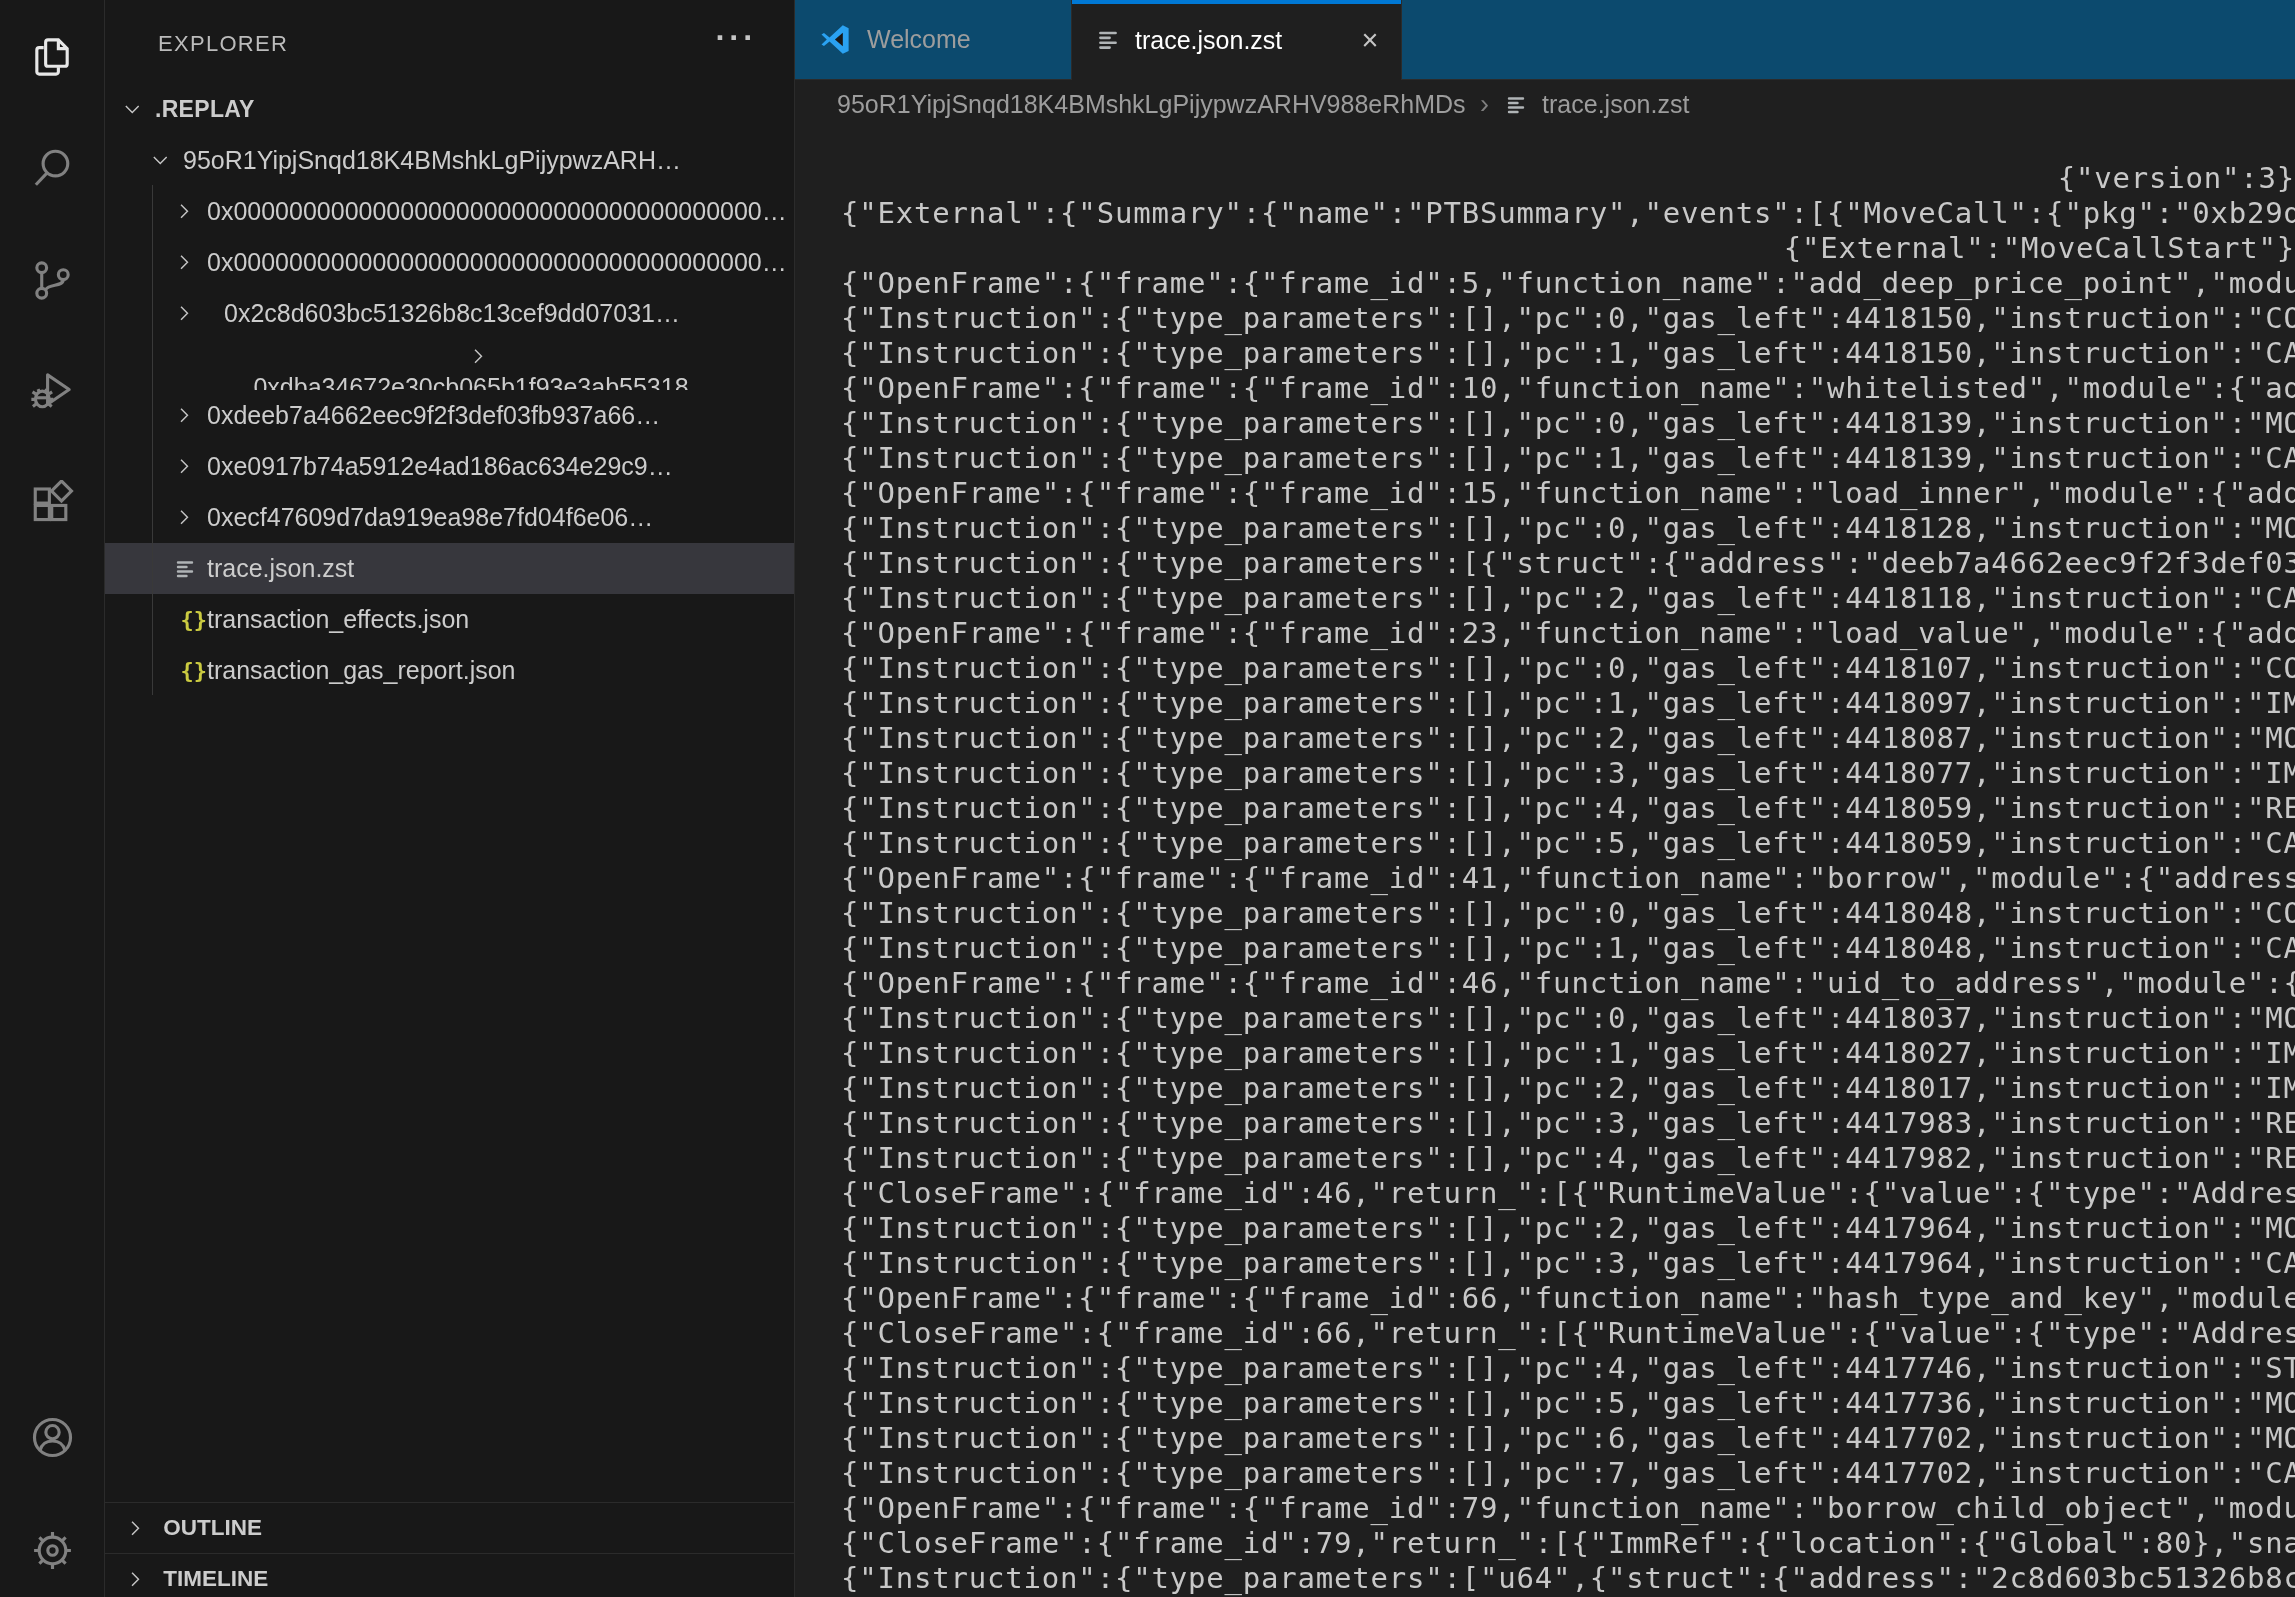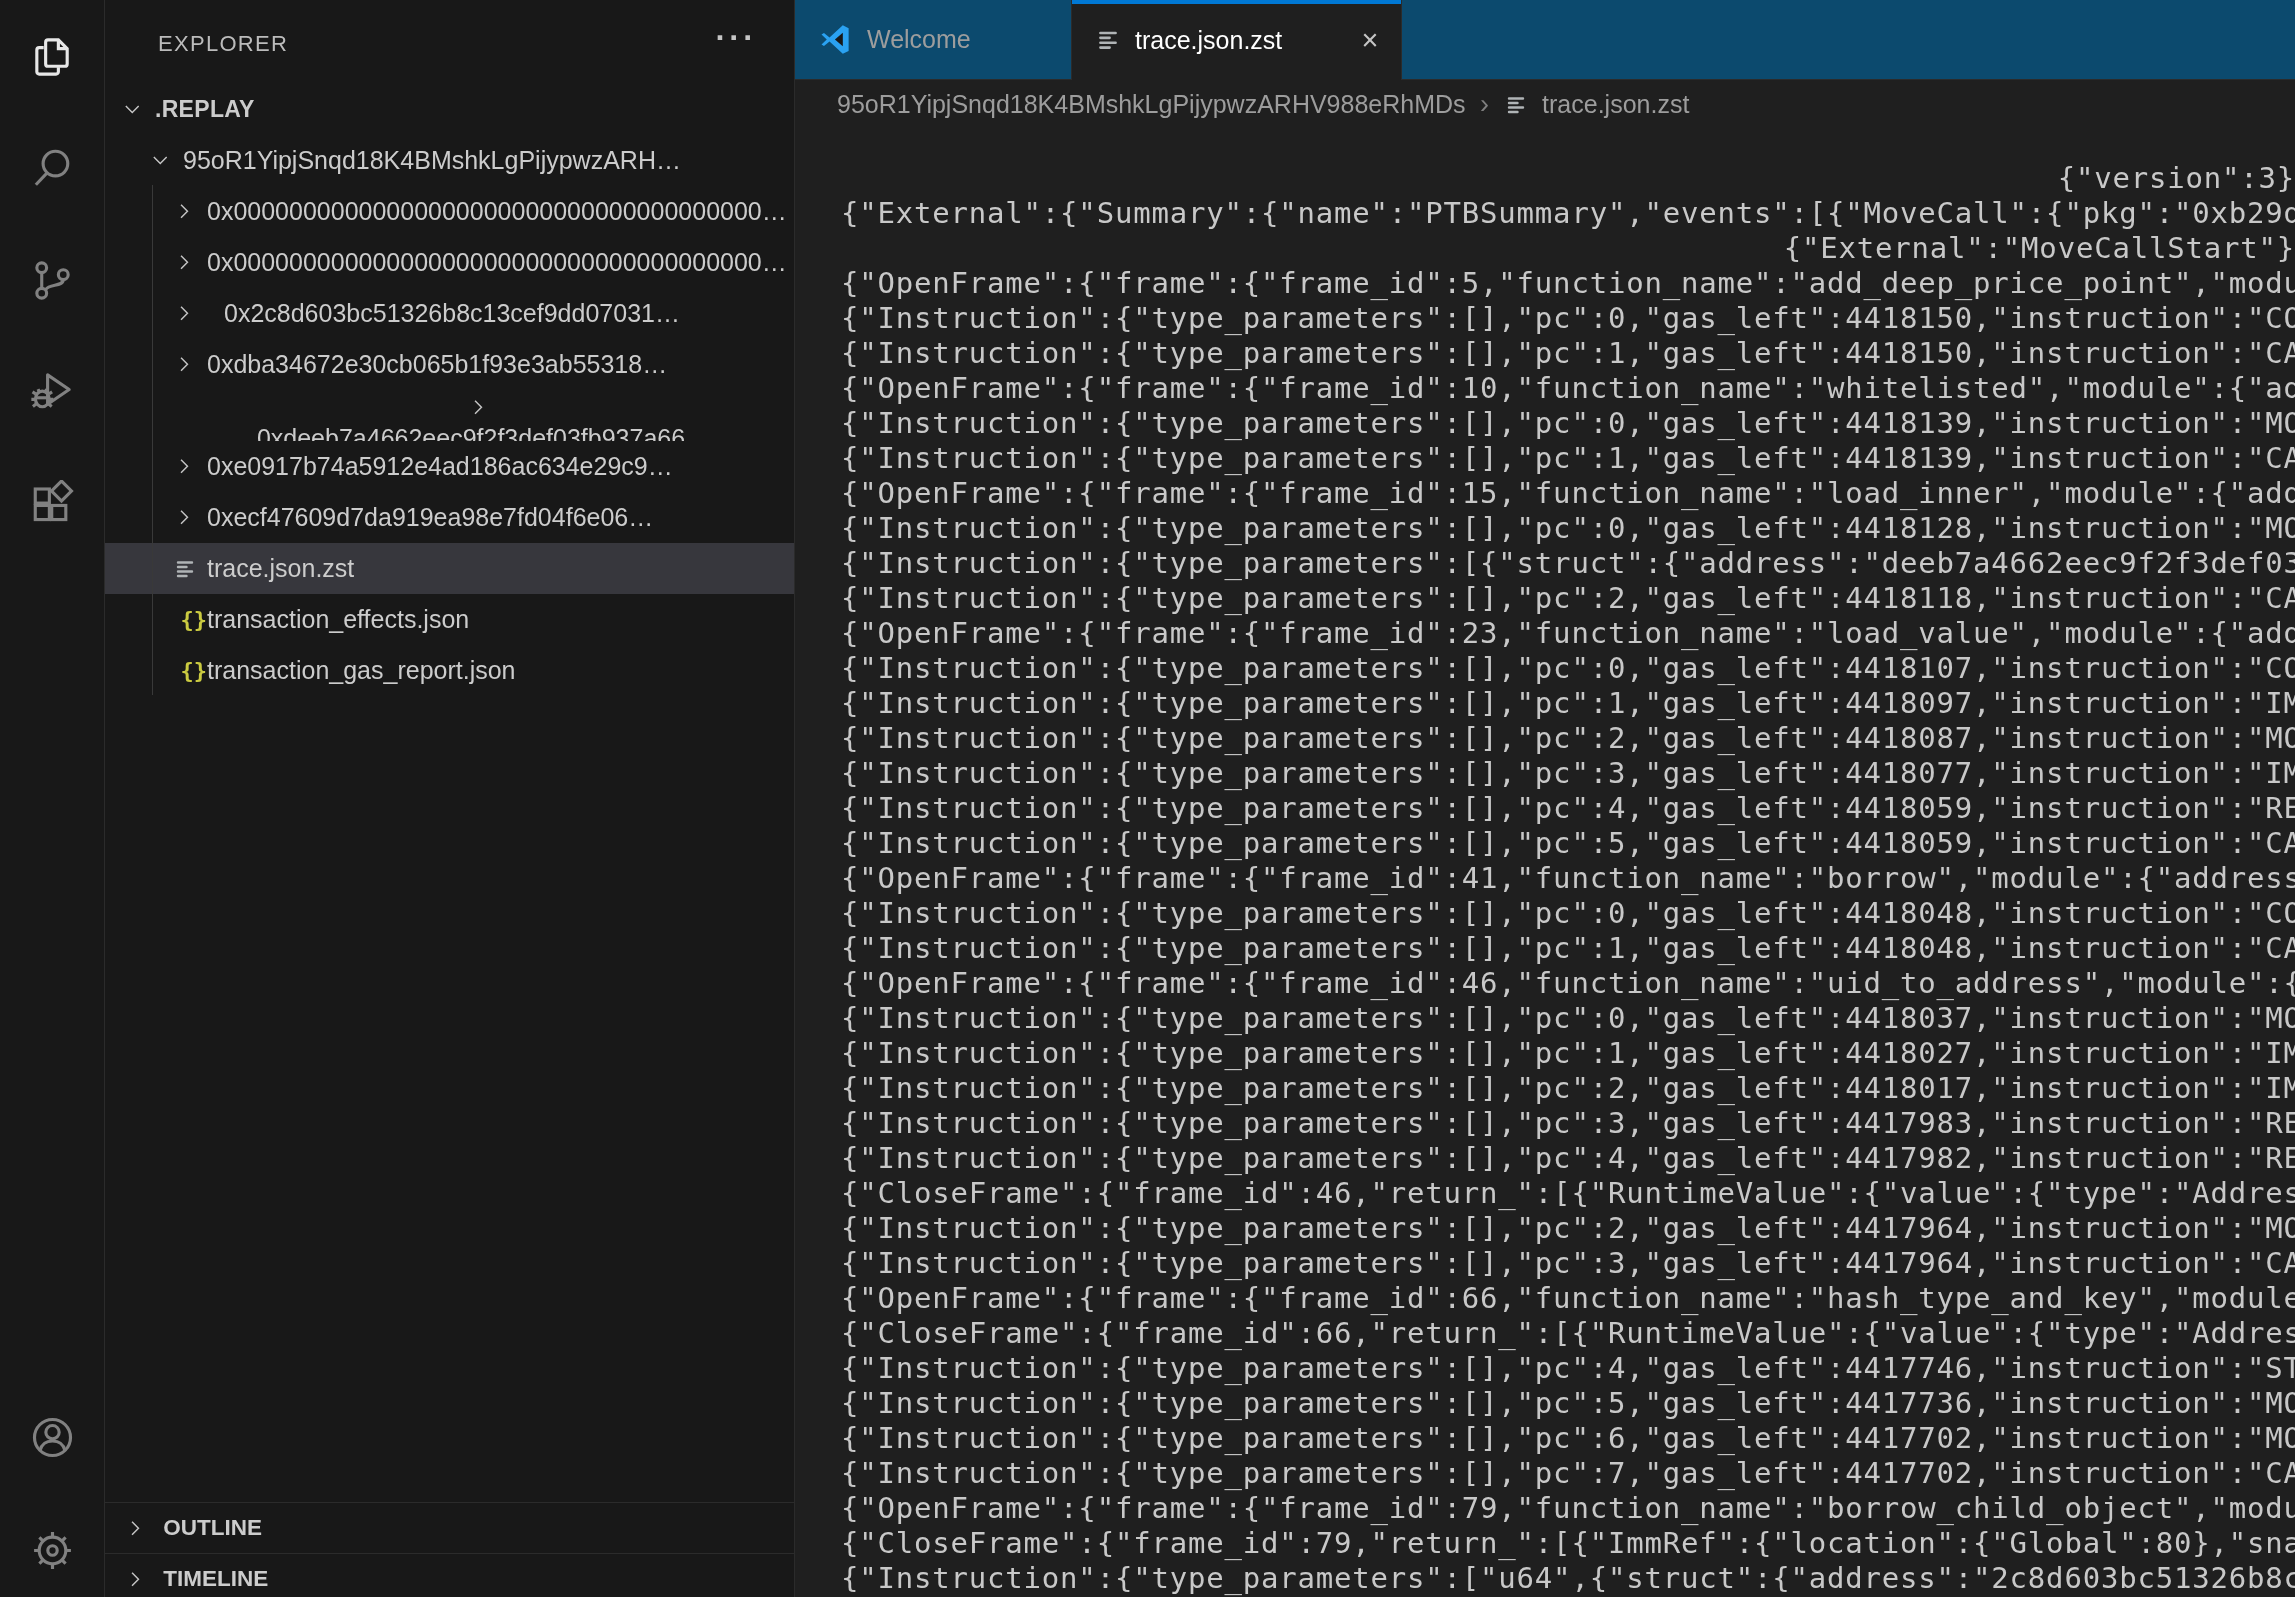--- a/index.html
+++ b/index.html
@@ -160,29 +160,29 @@
           <span class="tree-label">0x00000000000000000000000000000000000000…</span>
         </div>
         <div class="tree-row" style="padding-left: 68px; gap: 17px;">
           <span class="twisty">
             <svg viewBox="0 0 28 28">
               <path class="chev" d="M10 6 l8 8 -8 8"></path>
             </svg>
           </span>
           <span class="tree-label">0x2c8d603bc51326b8c13cef9dd07031…</span>
         </div>
-        <div class="tree-row" style="padding-left: 68px;">
+        <div class="tree-row" style="padding-left: 68px; flex-direction: column;">
           <span class="twisty">
             <svg viewBox="0 0 28 28">
               <path class="chev" d="M10 6 l8 8 -8 8"></path>
             </svg>
           </span>
           <span class="tree-label">0xdba34672e30cb065b1f93e3ab55318…</span>
         </div>
-        <div class="tree-row" style="padding-left: 68px; flex-direction: column;">
+        <div class="tree-row" style="padding-left: 68px;">
           <span class="twisty">
             <svg viewBox="0 0 28 28">
               <path class="chev" d="M10 6 l8 8 -8 8"></path>
             </svg>
           </span>
           <span class="tree-label">0xdeeb7a4662eec9f2f3def03fb937a66…</span>
         </div>
         <div class="tree-row" style="padding-left: 68px;">
           <span class="twisty">
             <svg viewBox="0 0 28 28">

